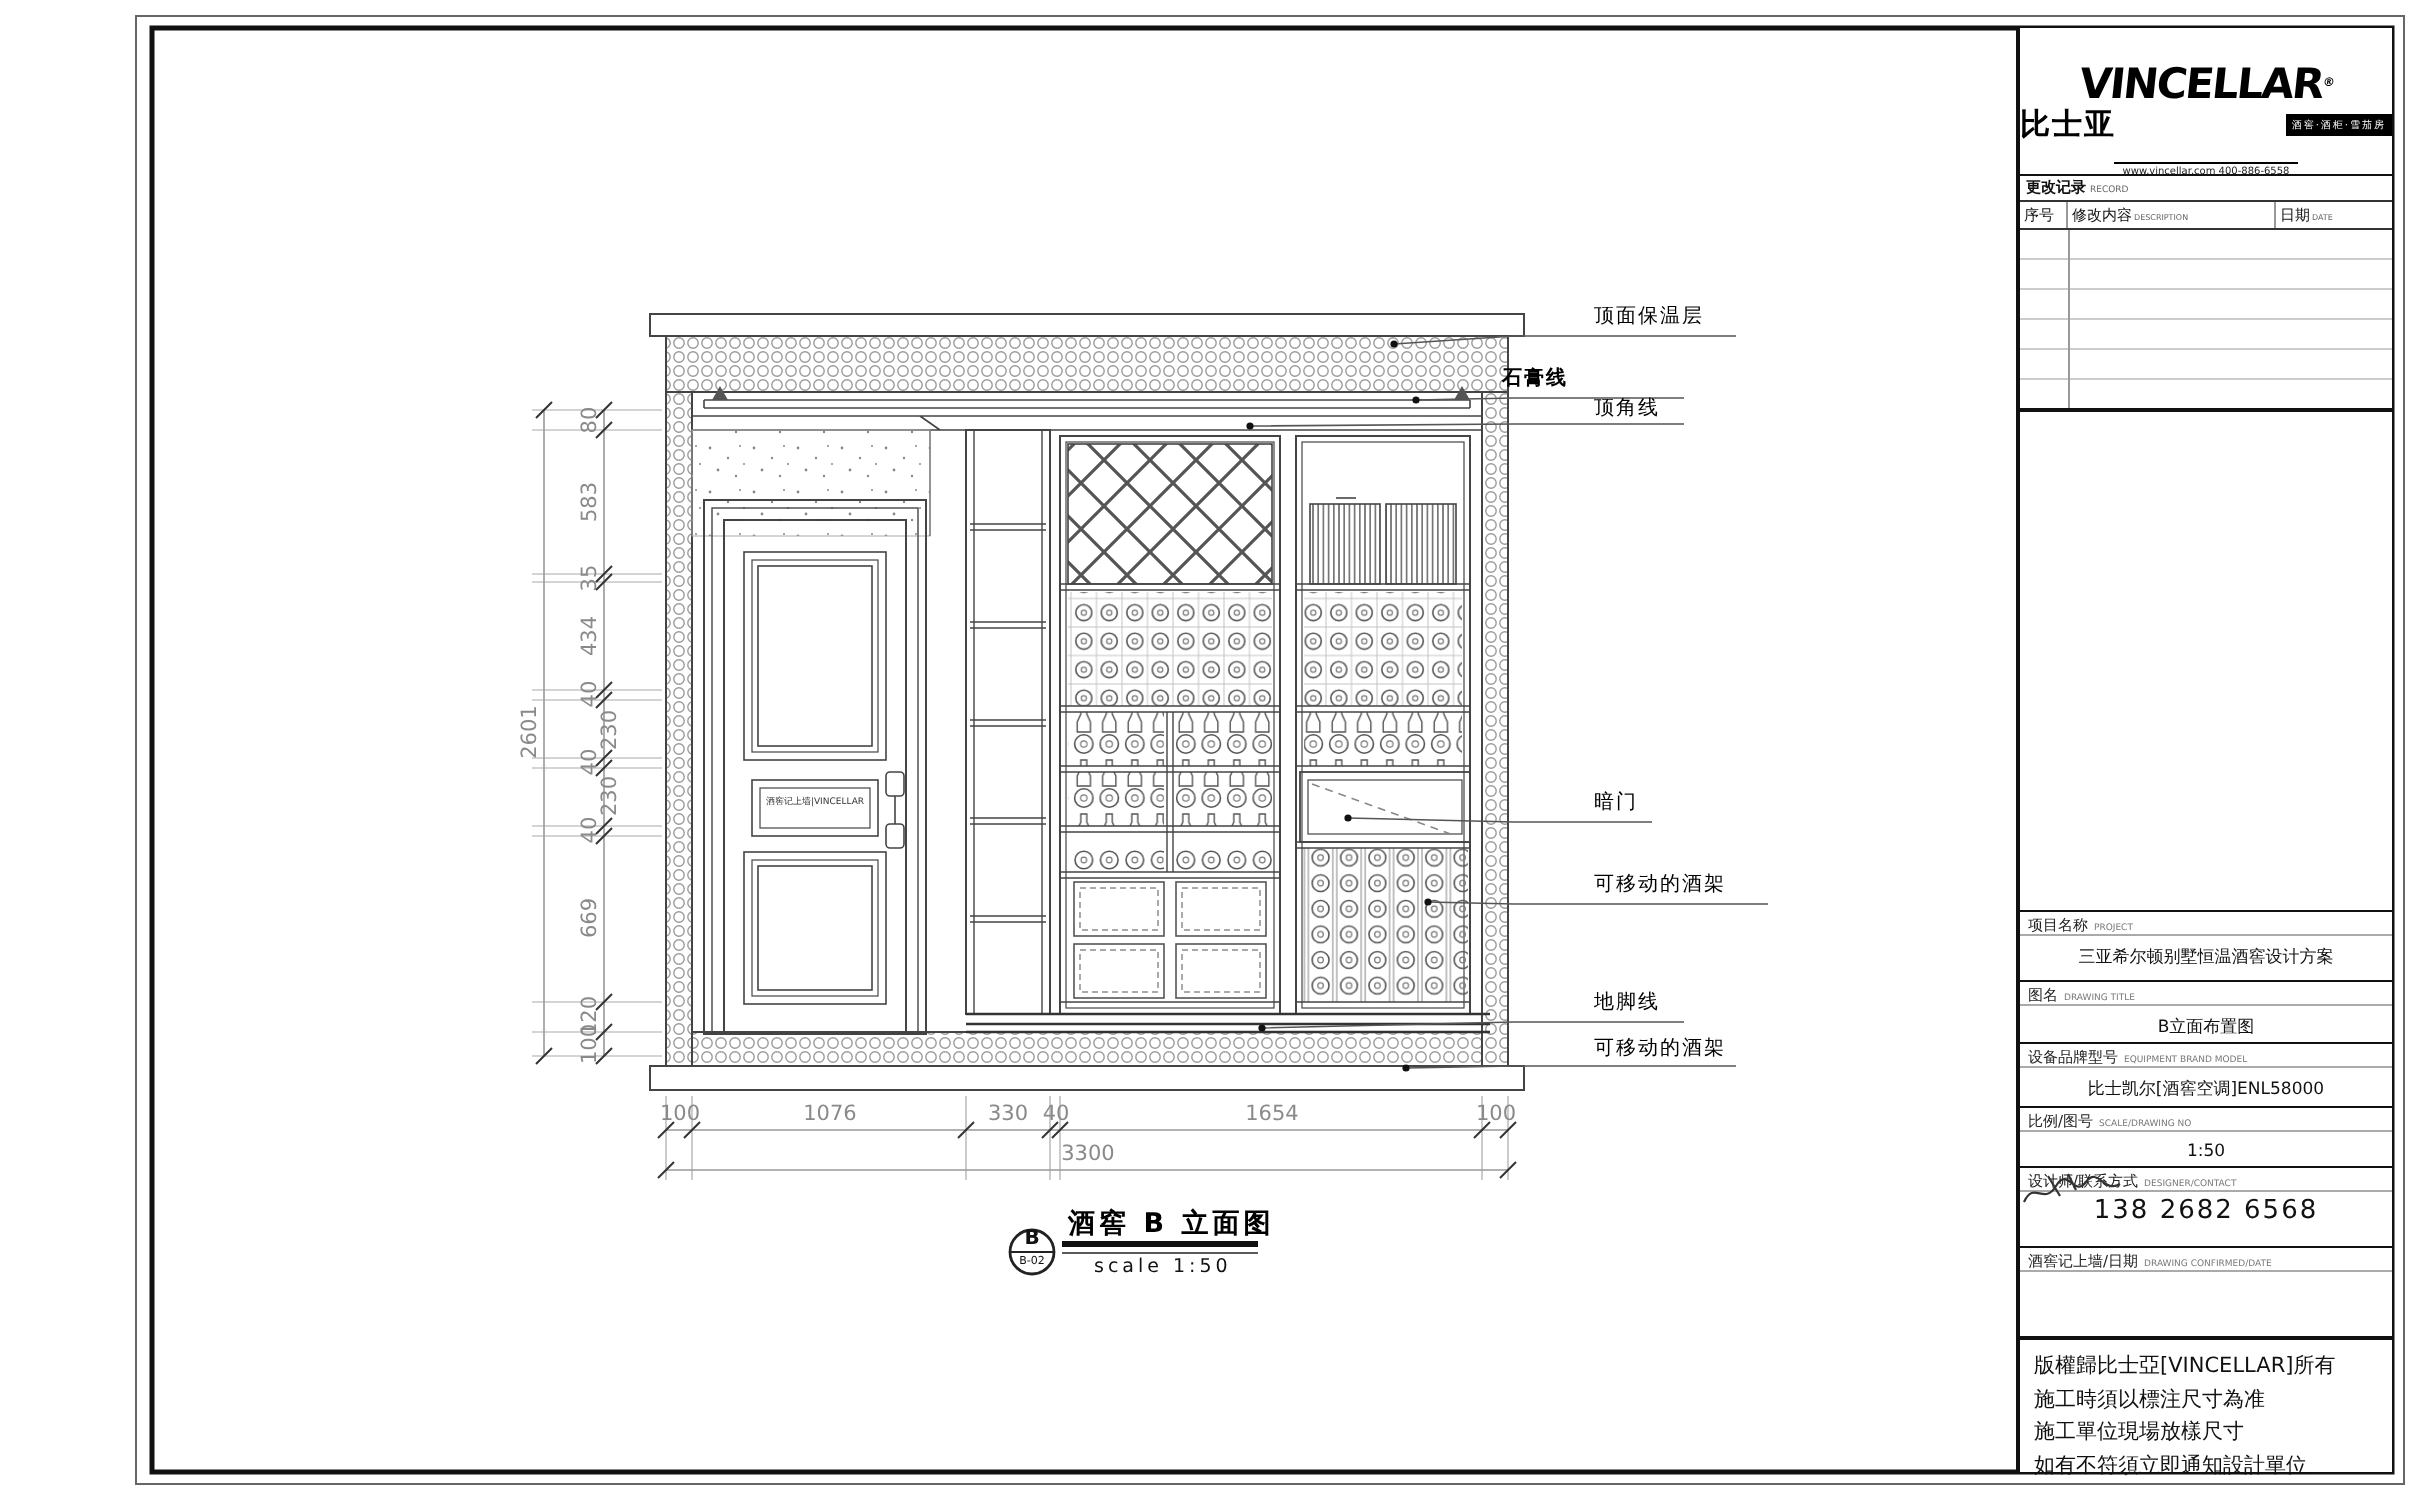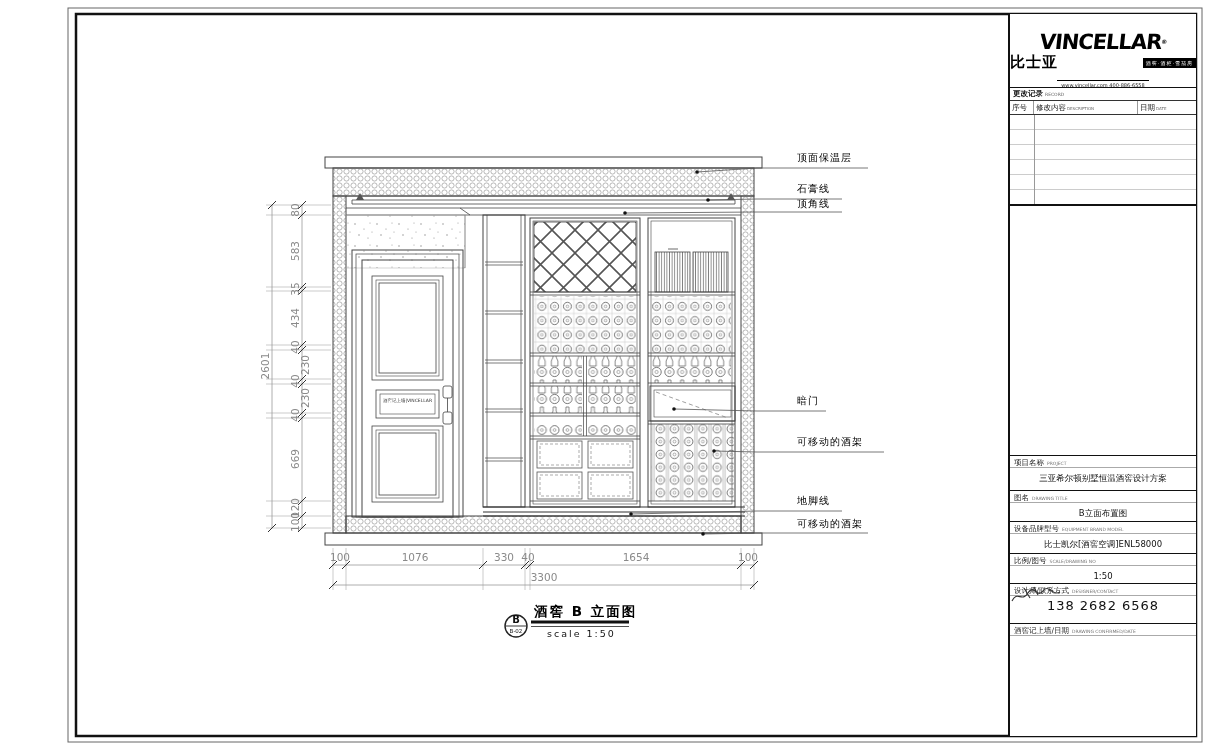--- a/index.html
+++ b/index.html
@@ -228,21 +228,21 @@
 
     <g fill="none" stroke="#222">
       <circle cx="516" cy="626" r="11" stroke-width="1.4"></circle>
       <path d="M505 626 H527" stroke-width="0.9"></path>
       <rect x="531" y="620.5" width="98" height="3" fill="#111" stroke="none"></rect>
       <path d="M531 626.5 H629" stroke-width="0.8"></path>
     </g>
   </svg>
 
   <div class="callout" style="left:797px;top:151px;">顶面保温层</div>
-  <div class="callout" style="left:797px;top:182px;">石膏线</div>
+  <div class="callout" style="left:751px;top:182px;font-weight:bold;">石膏线</div>
   <div class="callout" style="left:797px;top:197px;">顶角线</div>
   <div class="callout" style="left:797px;top:394px;">暗门</div>
   <div class="callout" style="left:797px;top:435px;">可移动的酒架</div>
   <div class="callout" style="left:797px;top:494px;">地脚线</div>
   <div class="callout" style="left:797px;top:517px;">可移动的酒架</div>
 
   <div class="dimv" style="left:270px;top:204px;">80</div>
   <div class="dimv" style="left:270px;top:245px;">583</div>
   <div class="dimv" style="left:270px;top:283px;">35</div>
   <div class="dimv" style="left:270px;top:312px;">434</div>
@@ -316,14 +316,20 @@
         <svg width="52" height="22" viewBox="0 0 52 22">
           <path d="M2 17 C7 6, 12 19, 18 9 S27 15, 33 7 S42 13, 50 8 M14 4 l6 10 M24 3 l4 8" fill="none" stroke="#333" stroke-width="1.1"></path>
         </svg>
         <span class="phone">138 2682 6568</span>
       </div>
     </div>
     <div class="sec" style="top:609px;height:45px;">
       <div class="hd"><span>酒窖记上墙/日期</span><span class="en">DRAWING CONFIRMED/DATE</span></div>
     </div>
 
+    <div class="disc">
+      <div>版權歸比士亞[VINCELLAR]所有</div>
+      <div>施工時須以標注尺寸為准</div>
+      <div>施工單位現場放樣尺寸</div>
+      <div>如有不符須立即通知設計單位</div>
+    </div>
   </div>
 </div>
 
 </body></html>

